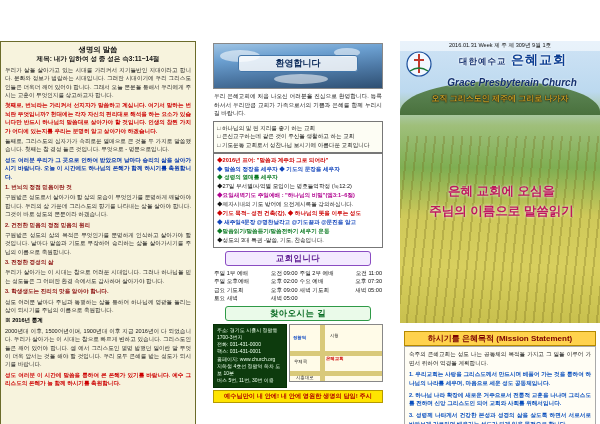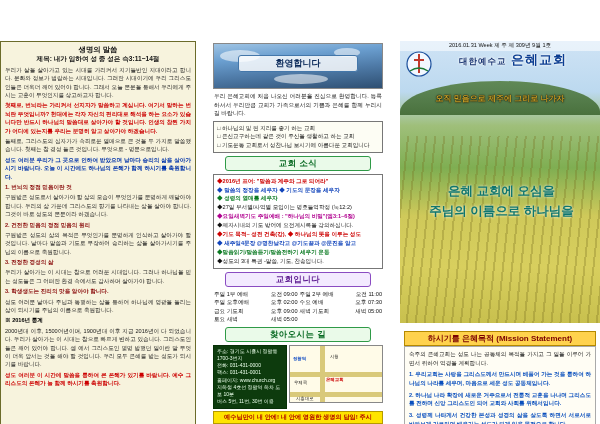--- a/index.html
+++ b/index.html
@@ -226,21 +226,21 @@
     font-size:8px;
     font-weight:bold;
     color:#c9a227;
     text-shadow:0 0 2px #000, 0 0 1px #000;
   }
   .welcome-big {
     position:absolute; top:140px; left:11px; right:8px;
     text-align:center;
     font-size:12.5px;
     font-weight:bold;
-    color:#0f766e;
+    color:#be185d;
     line-height:1.6;
     text-shadow:0 0 3px #fff;
   }
   .mission-head {
     position:absolute; top:290px; left:4px; right:4px;
     background:#ffd24d;
     border:1px solid #b58900;
     text-align:center;
     font-size:8px;
     font-weight:bold;
@@ -299,21 +299,20 @@
     </div>
 
     <div class="mid-para">우리 은혜교회에 처음 나오신 여러분을 진심으로 환영합니다. 등록하셔서 우리만큼 교회가 가족으로서의 기쁨과 은혜를 함께 누리시길 바랍니다.</div>
 
     <div class="list-box">
       <div>□ 하나님의 및 된 지리를 좋기 하는 교회</div>
       <div>□ 은신교구하는데 같은 것이 주신을 생활하고 하는 교회</div>
       <div>□ 기도운동 교회로서 성찬나님 보시기에 아름다운 교회입니다</div>
     </div>
 
-    <div class="box-title green">교회 소식</div>
     <div class="news-box">
       <div class="tag-red">◆2016년 표어: "말씀과 계주와 그로 되어라"</div>
       <div class="tag-blue">◆ 말씀의 정장을 세우자 ◆ 기도의 문장을 세우자</div>
       <div class="tag-green">◆ 성령의 열매를 세우자</div>
       <div>◆27일 부서별/사역별 모임이는 명호들역학정 (눅12:2)</div>
       <div class="tag-mag">◆요일새벽기도 주일예배 : "하나님의 비밀"(엡3:1~6절)</div>
       <div>◆제자시내의 기도 방어에 요전계시록을 강의하십니다.</div>
       <div class="tag-red">◆기도 목적~ 성전 건축(강), ◆ 하나님의 뜻을 이루는 성도</div>
       <div class="tag-blue">◆ 새주일4문장 @명찬날각고 @기도끝과 @문진을 알고</div>
       <div class="tag-green">◆말씀읽기/말씀듣기/말씀전하기 세우기 운동</div>
@@ -386,25 +385,26 @@
         <circle cx="13" cy="13" r="12" fill="#f2f8ff" stroke="#1b4f9c" stroke-width="1.2"></circle>
         <path d="M13 3 L13 22 M8 9 L18 9" stroke="#c0392b" stroke-width="2" fill="none"></path>
         <path d="M4 20 Q13 14 22 20" stroke="#1b7a33" stroke-width="1.4" fill="none"></path>
       </svg>
     </span>
 
     <div class="kor-name">
       <span class="small">대한예수교</span>
       <span>은혜교회</span>
     </div>
-    <div class="verse-line">오직 믿음으로 제주에 그리로 나가자</div>
+    <div class="eng-name">Grace Presbyterain Church</div>
+    <div class="verse-line">오직 그리스도인 제주에 그리로 나가자</div>
 
     <div class="welcome-big">
       <div>은혜 교회에 오심을</div>
-      <div>주님의 이름으로 하나님을</div>
+      <div>주님의 이름으로 말씀읽기</div>
     </div>
 
     <div class="mission-head">하시기를 은혜목적 (Mission Statement)</div>
     <div class="mission-body">
       <p>숙주의 은혜교회는 성도 나는 공동체의 목적을 가지고 그 일을 이루어 가면서 위하여 역경을 계획합니다.</p>
       <p class="bullet">1. 우리교회는 사랑을 그리스도께서 만드시며 베풀어 가는 것을 통하여 하나님의 나라를 세우며, 마음으로 세운 성도 공동체입니다.</p>
       <p class="bullet">2. 하나님 나라 확장에 새로운 거주으로서 전통적 교훈을 나나며 그리스도를 전하며 신앙 그리스도인 되어 교회와 사회를 위해서입니다.</p>
       <p class="bullet">3. 성령께 나타게서 건강한 본성과 성경의 삶을 살도록 하면서 서로서로 바라보게 가르치며 배우기는 성도가 되게 일을 목적으로 합니다.</p>
     </div>
   </div>

